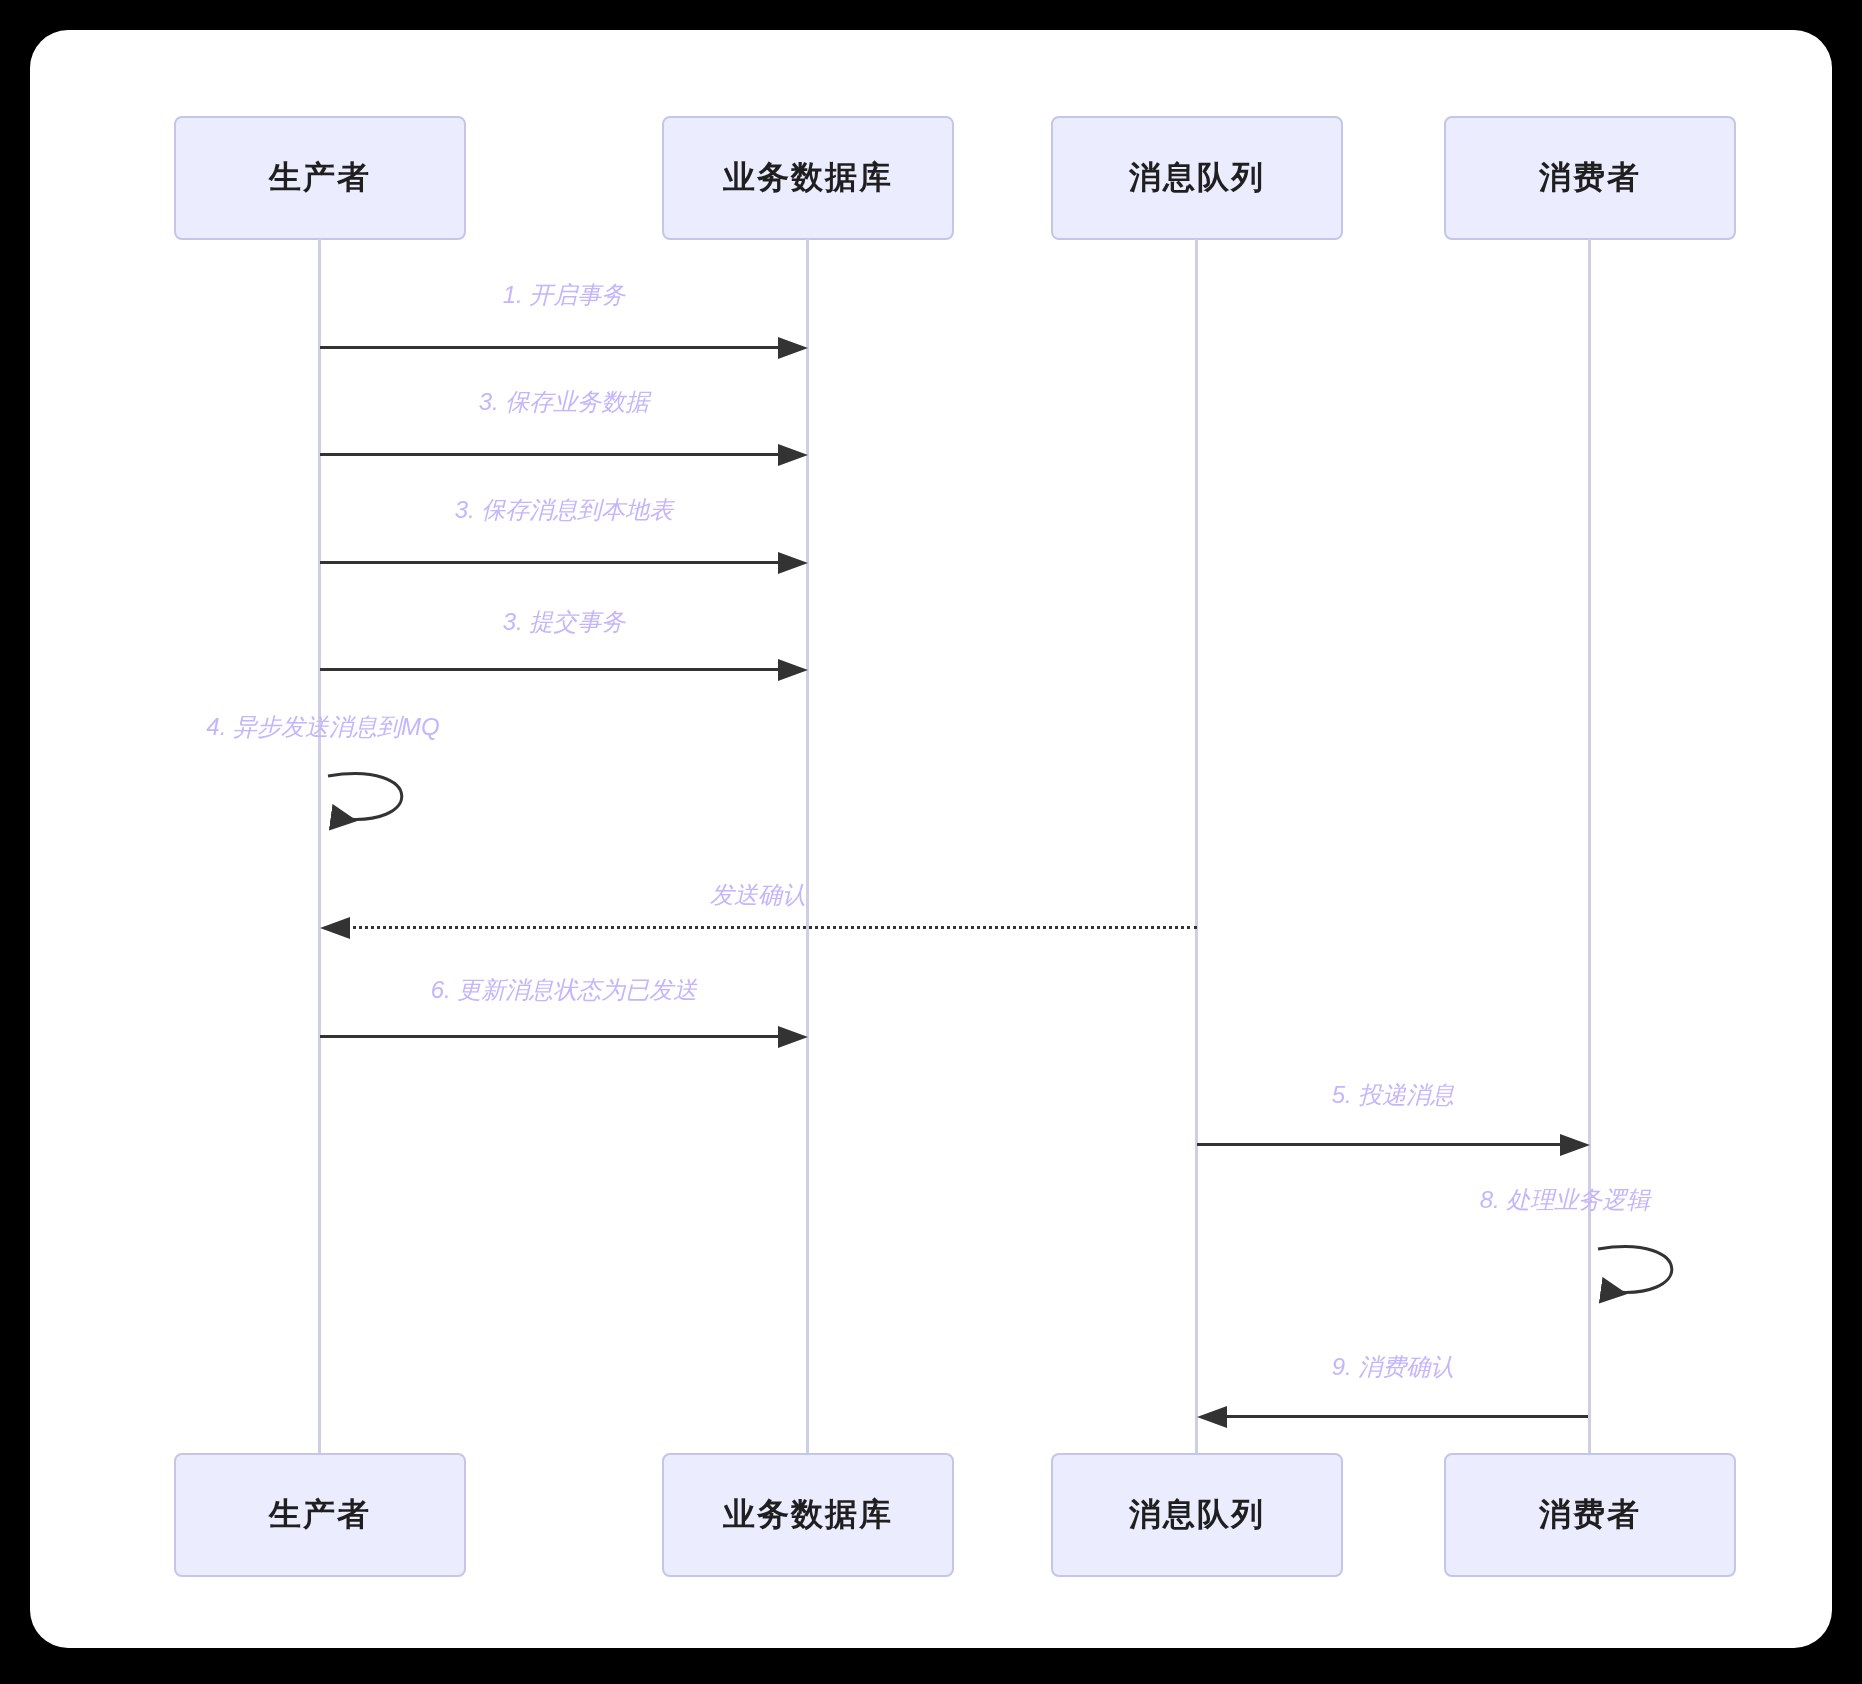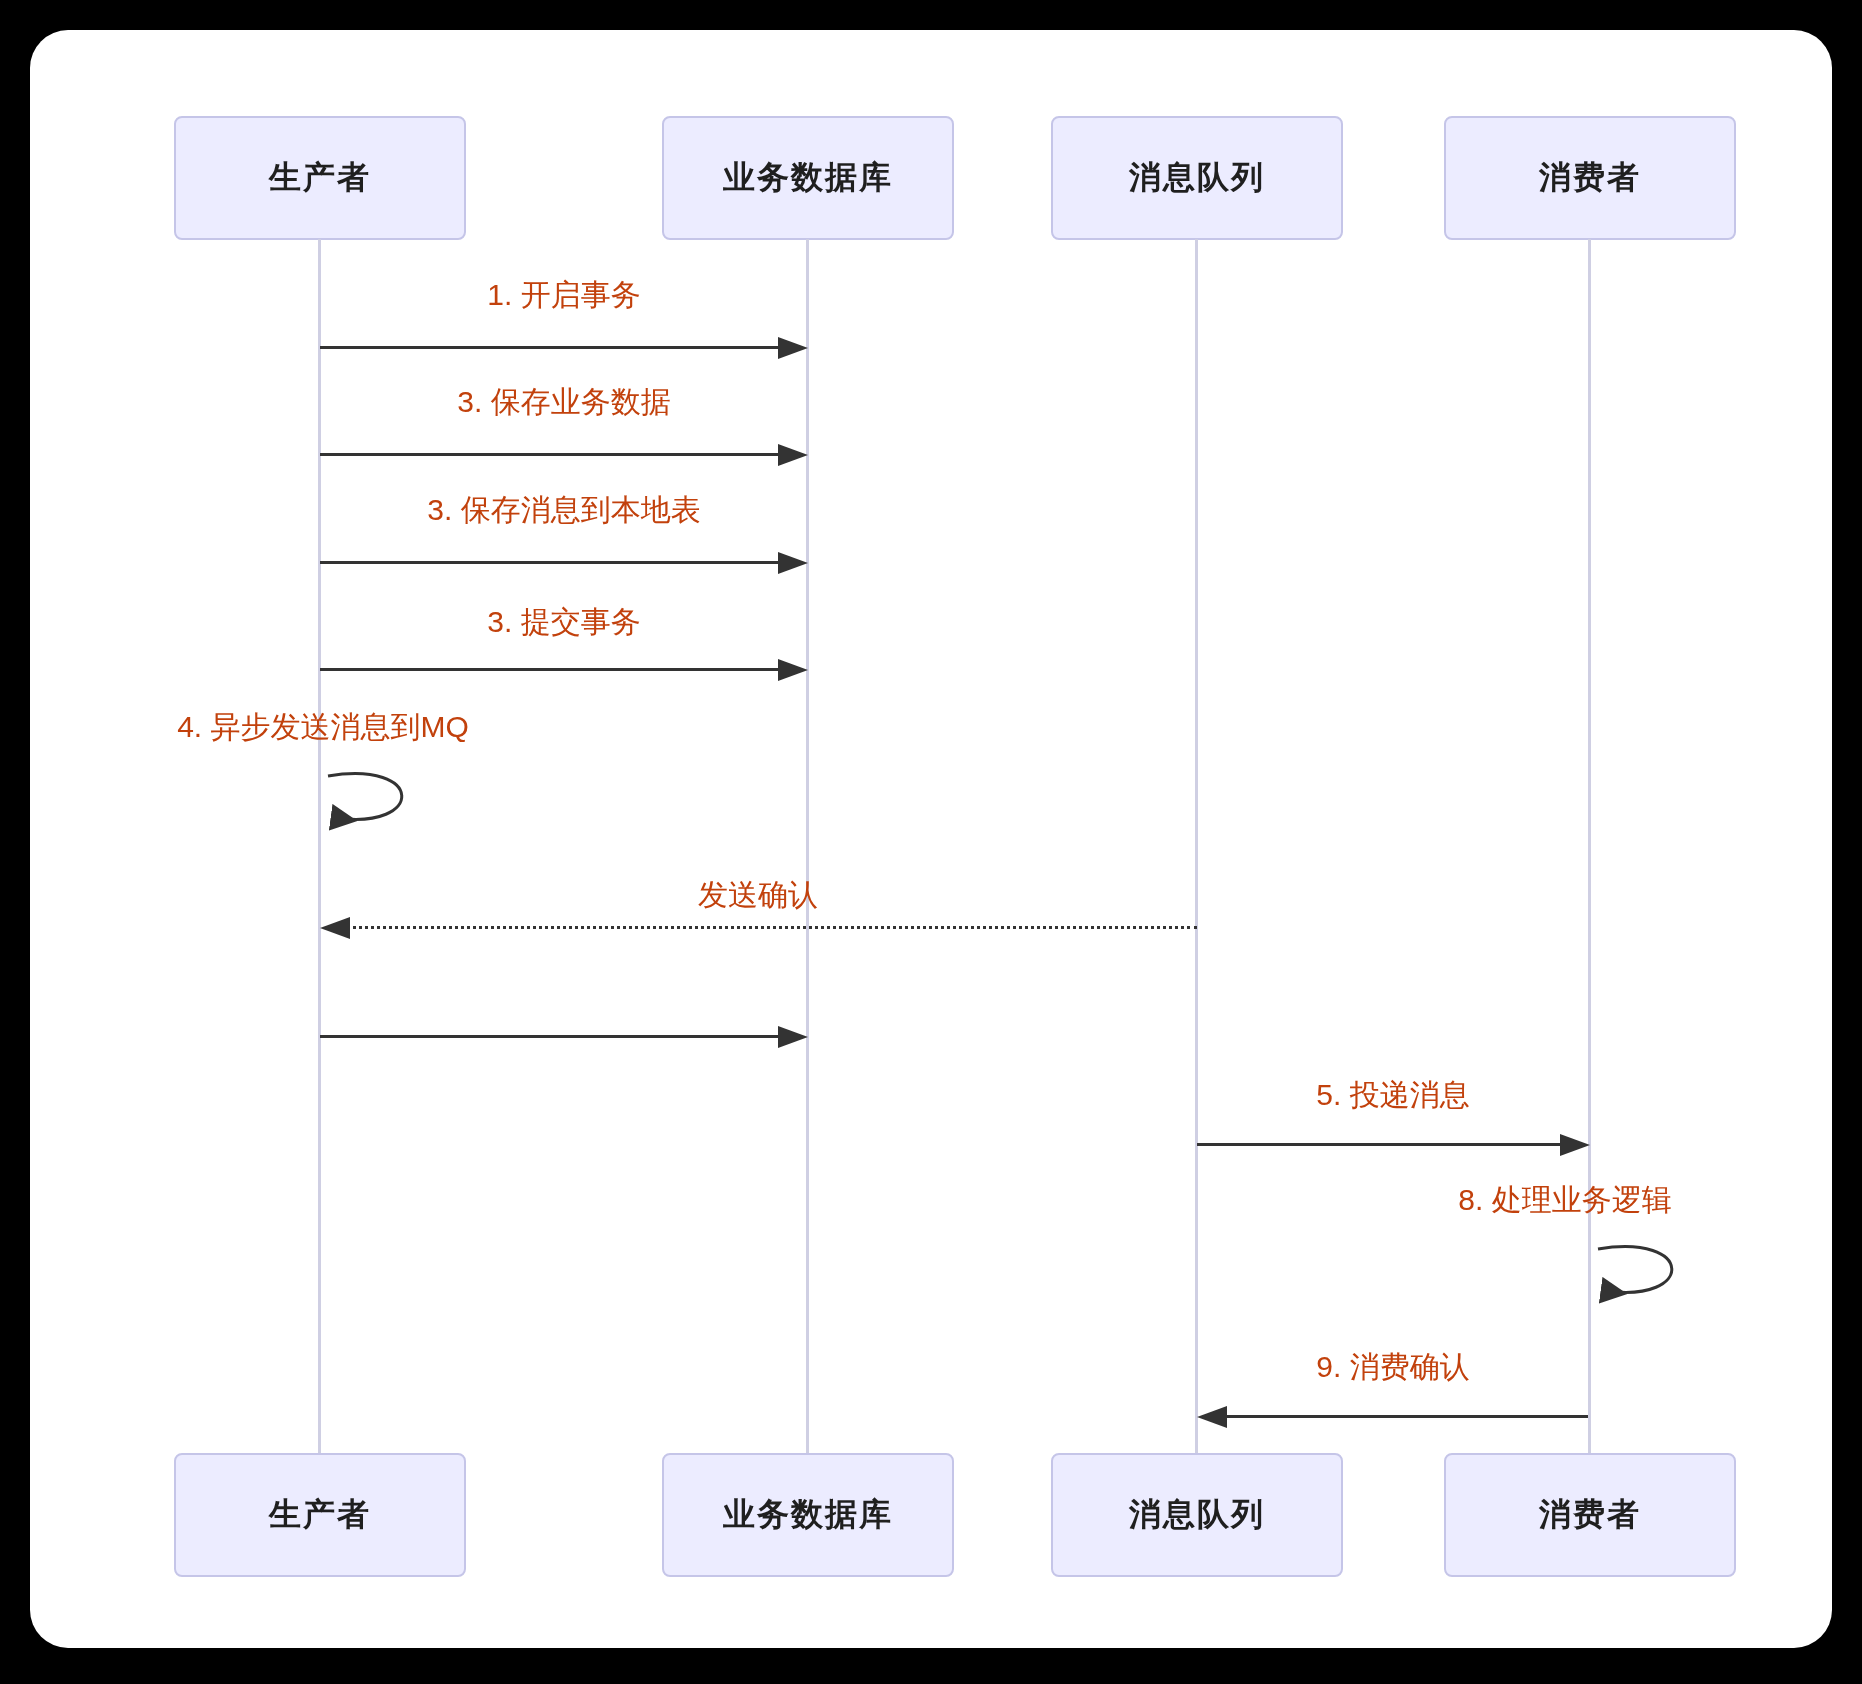--- a/index.html
+++ b/index.html
@@ -21,21 +21,21 @@
     font-size:32px;color:#1f1f1f;letter-spacing:2px;
     box-sizing:border-box;
     font-weight:bold;
   }
   .lifeline{
     position:absolute;width:3px;top:239px;height:1216px;
     background:#cfcfe3;
   }
   .msg-label{
     position:absolute;transform:translateX(-50%);
-    white-space:nowrap;font-size:30px;color:#c2410c;line-height:42px;
+    white-space:nowrap;font-size:24px;color:#c4b5fd;line-height:42px;font-style:italic;
   }
   .arrow-line{
     position:absolute;height:0;border-top:3px solid #333333;
   }
   .arrow-line.dashed{border-top-style:dotted;}
   .arrowhead-right{
     position:absolute;width:0;height:0;
     border-top:11px solid transparent;border-bottom:11px solid transparent;
     border-left:30px solid #333333;
   }
@@ -93,20 +93,21 @@
         <path d="M 10 0 L 0 5 L 10 10 z" fill="#333333"></path>
       </marker>
     </defs>
     <path d="M 18,18 C 115,2 115,72 26,60" fill="none" stroke="#333333" stroke-width="3" marker-end="url(#arrowhead)"></path>
   </svg>
 
   <div class="msg-label" style="left:758px;top:874px">发送确认</div>
   <div class="arrow-line dashed" style="left:346px;top:926px;width:851px"></div>
   <div class="arrowhead-left" style="left:320px;top:917px"></div>
 
+  <div class="msg-label" style="left:564px;top:969px">6. 更新消息状态为已发送</div>
   <div class="arrow-line" style="left:320px;top:1035px;width:458px"></div>
   <div class="arrowhead-right" style="left:778px;top:1026px"></div>
 
   <div class="msg-label" style="left:1393px;top:1074px">5. 投递消息</div>
   <div class="arrow-line" style="left:1197px;top:1143px;width:363px"></div>
   <div class="arrowhead-right" style="left:1560px;top:1134px"></div>
 
   <div class="msg-label" style="left:1565px;top:1179px">8. 处理业务逻辑</div>
   <svg class="selfloop" style="left:1580px;top:1231px" width="140" height="84">
     <path d="M 18,18 C 115,2 115,72 26,60" fill="none" stroke="#333333" stroke-width="3" marker-end="url(#arrowhead)"></path>

